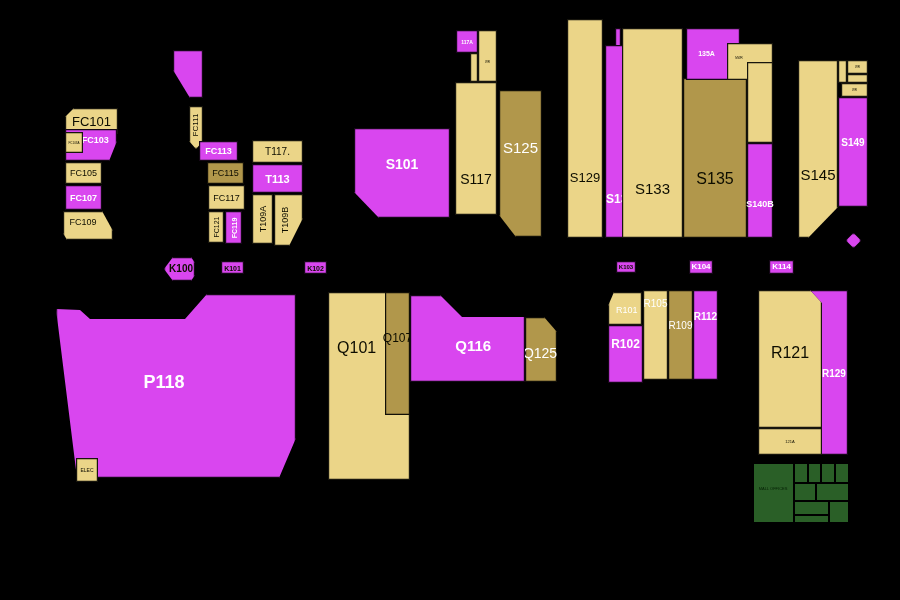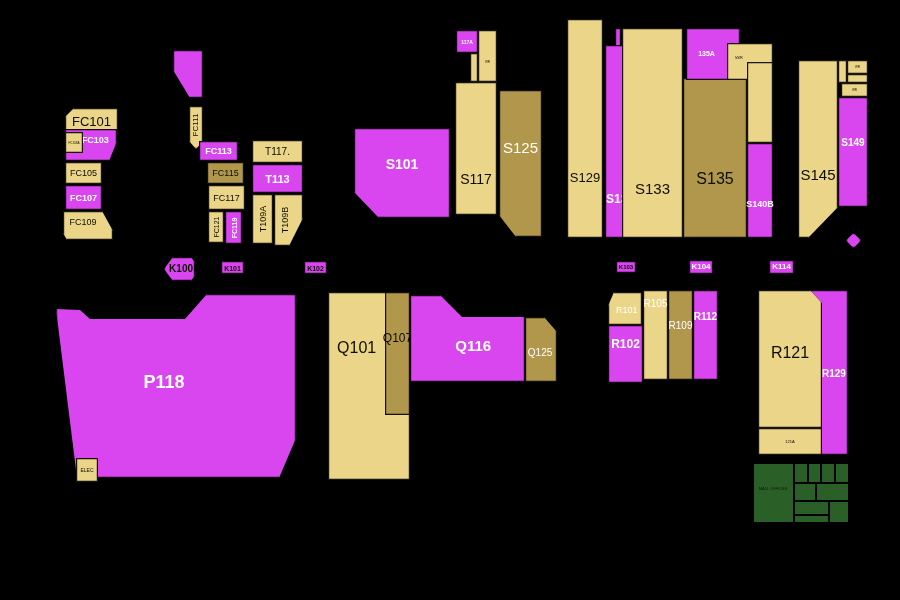--- a/index.html
+++ b/index.html
@@ -147,21 +147,21 @@
     <div class="unit tan dk" style="left: 328px; top: 292px; width: 82px; height: 188px; clip-path: polygon(0px 0px, 57px 0px, 57px 123px, 82px 123px, 82px 188px, 0px 188px);">
       <span class="lbl" style="font-size: 16px; left: 35%; top: 30%;">Q101</span>
     </div>
     <div class="unit khaki dk" style="left: 385px; top: 292px; width: 25px; height: 123px;">
       <span class="lbl" style="font-size: 12px; left: 50%; top: 37%;">Q107</span>
     </div>
     <div class="unit green lt" style="left: 410px; top: 295px; width: 115px; height: 87px; clip-path: polygon(0px 0px, 30px 0px, 52px 22px, 115px 22px, 115px 87px, 0px 87px);">
       <span class="lbl" style="font-size: 15px; left: 55%; top: 57%;">Q116</span>
     </div>
     <div class="unit khaki lt" style="left: 525px; top: 317px; width: 32px; height: 65px; clip-path: polygon(0px 0px, 19px 0px, 32px 15px, 32px 65px, 0px 65px);">
-      <span class="lbl" style="font-size: 10px; left: 47%; top: 55%; text-align: right;">Q125</span>
+      <span class="lbl" style="font-size: 14px; left: 47%; top: 55%; text-align: right;">Q125</span>
     </div>
     <div class="unit tan lt" style="left: 608px; top: 292px; width: 34px; height: 33px; clip-path: polygon(6px 0px, 34px 0px, 34px 33px, 0px 33px, 0px 14px);">
       <span class="lbl" style="font-size: 9px; left: 55%; top: 55%;">R101</span>
     </div>
     <div class="unit green lt" style="left: 608px; top: 325px; width: 35px; height: 58px;">
       <span class="lbl" style="font-size: 12px; left: 50%; top: 33%;">R102</span>
     </div>
     <div class="unit tan lt" style="left: 643px; top: 290px; width: 25px; height: 90px;">
       <span class="lbl" style="font-size: 10px; left: 50%; top: 15%;">R105</span>
     </div>

